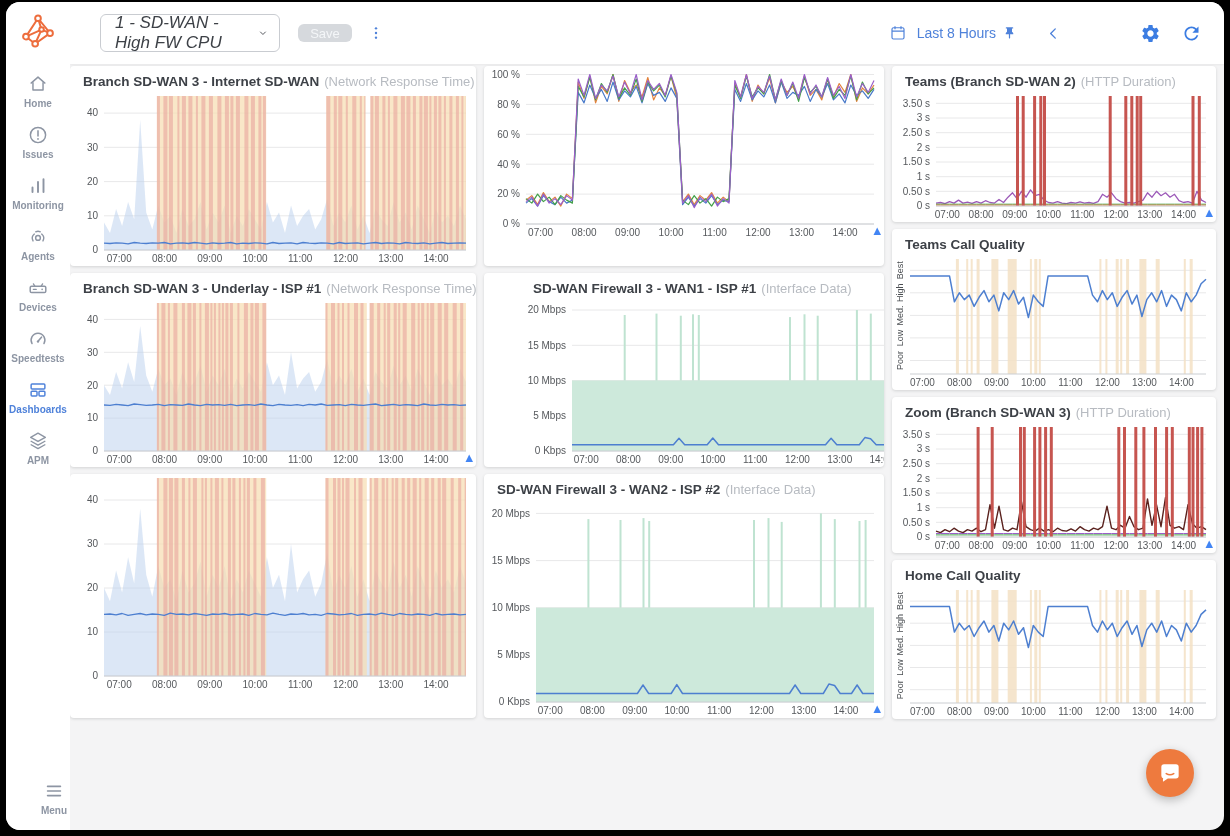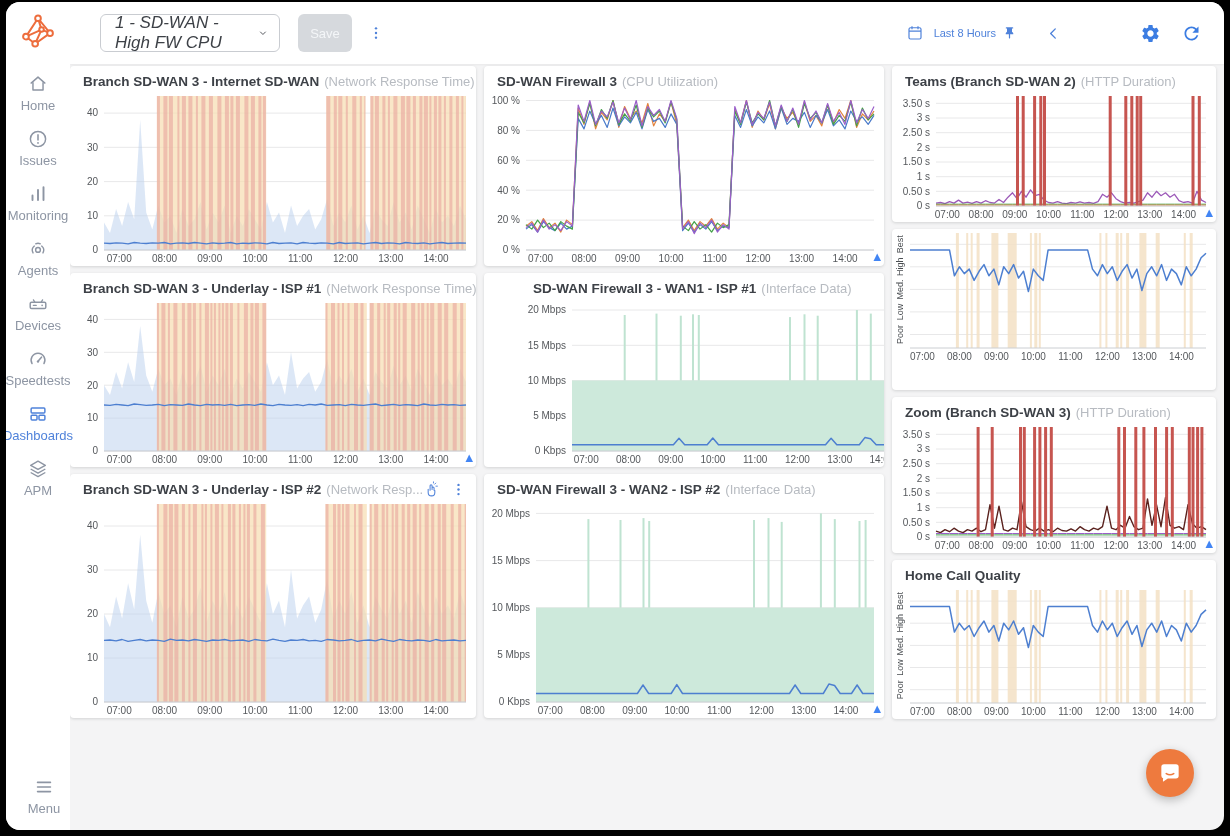--- a/index.html
+++ b/index.html
@@ -2,33 +2,33 @@
 <html><head>
 <meta charset="utf-8">
 <style>
   * { box-sizing: border-box; margin: 0; padding: 0; }
   html,body { width:1230px; height:836px; background:#000; font-family:"Liberation Sans", sans-serif; overflow:hidden; }
   .window { position:absolute; left:6px; top:2px; width:1218px; height:828px; background:#f4f4f5; border-radius:14px; overflow:hidden; display:flex; }
   .sidebar { width:64px; background:#fff; position:relative; display:flex; flex-direction:column; align-items:center; flex-shrink:0; z-index:3; }
   .logo-box { padding:12px 0 6px 0; }
   .nav-item { display:flex; flex-direction:column; align-items:center; margin-top:15px; cursor:pointer; }
   .nav-item svg { width:22px; height:22px; }
-  .nav-label { font-size:13px; color:#8d95a3; margin-top:3px; }
+  .nav-label { font-size:10px; color:#8d95a3; margin-top:3px;font-weight:bold; }
   .nav-item.active .nav-label { color:#4f82da; }
-  .menu-item { position:absolute; bottom:14px; left:6px; width:64px; display:flex; flex-direction:column; align-items:center; cursor:pointer; }
+  .menu-item { position:absolute; bottom:14px; left:16px; width:64px; display:flex; flex-direction:column; align-items:center; cursor:pointer; }
   .menu-item svg { width:22px; height:22px; }
   .main { flex:1; display:flex; flex-direction:column; }
   .topbar { height:62px; background:#fff; display:flex; align-items:center; padding:0 22px 0 30px; flex-shrink:0; box-shadow:0 1px 2px rgba(0,0,0,0.05); position:relative; z-index:2; }
   .dash-select { display:flex; align-items:center; justify-content:space-between; width:180px; height:38px; border:1px solid #c9ccd1; border-radius:6px; padding:0 10px 0 14px; background:#fff; cursor:pointer; }
   .dash-select-label { font-size:17px; color:#3d4147;font-style:italic; }
-  .save-btn { margin-left:18px; width:54px; height:38px; background:#d6d9dd; color:#f4f6f8; border:none; border-radius:6px; font-size:13px; font-family:inherit; }
+  .save-btn { margin-left:18px; width:54px; height:18px; background:#d6d9dd; color:#f4f6f8; border:none; border-radius:6px; font-size:13px; font-family:inherit; }
   .kebab { margin-left:16px; cursor:pointer; display:flex; align-items:center; }
   .topbar-spacer { flex:1; }
   .tb-ico { display:flex; align-items:center; cursor:pointer; }
-  .time-range { font-size:11px; color:#4f82da; margin:0 6px 0 10px; cursor:pointer; }
+  .time-range { font-size:14px; color:#4f82da; margin:0 6px 0 10px; cursor:pointer; }
   .chev-left { margin-left:28px; }
   .gear { margin-left:78px; }
   .refresh { margin-left:20px; }
   .content { flex:1; display:flex; gap:8px; padding:2px 8px 8px 0; overflow:hidden; }
   .col { display:flex; flex-direction:column; gap:7px; }
   .col1 { width:406px; }
   .col2 { width:400px; }
   .col3 { width:324px; }
   .chart-card { background:#fff; border-radius:4px; box-shadow:0 1px 3px rgba(60,64,67,0.18); display:flex; flex-direction:column; overflow:hidden; flex-shrink:0; }
   .chart-header { display:flex; align-items:center; padding:6px 10px 2px 13px; height:26px; flex-shrink:0; }
@@ -325,40 +325,20 @@
                 <text x="185.0" y="164" text-anchor="middle" font-size="10" fill="#55585c">10:00</text>
                 <text x="230.2" y="164" text-anchor="middle" font-size="10" fill="#55585c">11:00</text>
                 <text x="275.5" y="164" text-anchor="middle" font-size="10" fill="#55585c">12:00</text>
                 <text x="320.7" y="164" text-anchor="middle" font-size="10" fill="#55585c">13:00</text>
                 <text x="366.0" y="164" text-anchor="middle" font-size="10" fill="#55585c">14:00</text>
                 <polygon points="395.5,163 403,163 399.2,155.5" fill="#4285f4"></polygon>
               </svg>
             </div>
           </div>
           <div class="chart-card" style="height: 244px;">
-            <div class="chart-header">
-              <span class="chart-title">Branch SD-WAN 3 - Underlay - ISP #2</span>
-              <span class="chart-subtitle">(Network Resp...</span>
-              <span class="chart-actions">
-                <svg viewBox="0 0 24 24">
-                  <path d="M10 13V6.7a1.4 1.4 0 0 1 2.8 0V12m0-2.2a1.4 1.4 0 0 1 2.8 0V13m-8.3-1.2v4.4c0 2.9 2 4.8 4.8 4.8s4.6-1.9 4.6-4.8v-2.7" stroke="#4f82da" fill="none" stroke-width="1.5" stroke-linecap="round" stroke-linejoin="round"></path>
-                  <path d="M16.5 4.5 18 3M18.3 7.3h2M14.8 2.8V1.2" stroke="#4f82da" stroke-width="1.3" stroke-linecap="round"></path>
-                </svg>
-                <svg viewBox="0 0 24 24">
-                  <g fill="#4f82da">
-                    <circle cx="12" cy="5.5" r="1.7"></circle>
-                    <circle cx="12" cy="12" r="1.7"></circle>
-                    <circle cx="12" cy="18.5" r="1.7"></circle>
-                  </g>
-                </svg>
-                <svg viewBox="0 0 24 24">
-                  <path d="M6 6l12 12M18 6 6 18" stroke="#4f82da" stroke-width="2.1" stroke-linecap="round"></path>
-                </svg>
-              </span>
-            </div>
             <div class="chart-body">
               <svg width="406" height="218">
                 <line x1="34" y1="202.0" x2="396" y2="202.0" stroke="#e8e8e9" stroke-width="1"></line>
                 <line x1="34" y1="158.0" x2="396" y2="158.0" stroke="#e8e8e9" stroke-width="1"></line>
                 <line x1="34" y1="114.0" x2="396" y2="114.0" stroke="#e8e8e9" stroke-width="1"></line>
                 <line x1="34" y1="70.0" x2="396" y2="70.0" stroke="#e8e8e9" stroke-width="1"></line>
                 <line x1="34" y1="26.0" x2="396" y2="26.0" stroke="#e8e8e9" stroke-width="1"></line>
                 <polygon points="34,202 34.0,114.0 40.0,127.2 46.1,96.4 52.1,118.4 58.1,83.2 64.2,109.6 70.2,34.8 76.2,100.8 82.3,122.8 88.3,92.0 94.3,114.0 100.4,105.2 106.4,127.2 112.4,96.4 118.5,118.4 124.5,109.6 130.5,87.6 136.6,122.8 142.6,100.8 148.6,114.0 154.7,92.0 160.7,127.2 166.7,105.2 172.8,118.4 178.8,96.4 184.8,109.6 190.9,122.8 196.9,83.2 202.9,114.0 209.0,100.8 215.0,127.2 221.0,70.0 227.1,118.4 233.1,105.2 239.1,96.4 245.2,122.8 251.2,109.6 257.2,78.8 263.3,118.4 269.3,100.8 275.3,114.0 281.4,92.0 287.4,122.8 293.4,105.2 299.5,127.2 305.5,96.4 311.5,109.6 317.6,118.4 323.6,87.6 329.6,114.0 335.7,100.8 341.7,122.8 347.7,92.0 353.8,109.6 359.8,127.2 365.8,96.4 371.9,114.0 377.9,105.2 383.9,118.4 390.0,92.0 396.0,109.6 396,202" fill="#b9cfee" opacity="0.5"></polygon>
                 <rect x="86.9" y="4" width="109.3" height="198" fill="#f6ddb0" opacity="0.7"></rect>
                 <rect x="86.9" y="4" width="2.0" height="198" fill="#e9a79e" opacity="0.62"></rect>
@@ -420,24 +400,20 @@
                 <text x="230.2" y="214" text-anchor="middle" font-size="10" fill="#55585c">11:00</text>
                 <text x="275.5" y="214" text-anchor="middle" font-size="10" fill="#55585c">12:00</text>
                 <text x="320.7" y="214" text-anchor="middle" font-size="10" fill="#55585c">13:00</text>
                 <text x="366.0" y="214" text-anchor="middle" font-size="10" fill="#55585c">14:00</text>
               </svg>
             </div>
           </div>
         </div>
       <div class="col col2" id="col-2">
           <div class="chart-card" style="height: 200px;">
-            <div class="chart-header">
-              <span class="chart-title">SD-WAN Firewall 3</span>
-              <span class="chart-subtitle">(CPU Utilization)</span>
-            </div>
             <div class="chart-body">
               <svg width="400" height="174">
                 <line x1="42" y1="158.0" x2="390" y2="158.0" stroke="#e8e8e9" stroke-width="1"></line>
                 <line x1="42" y1="128.1" x2="390" y2="128.1" stroke="#e8e8e9" stroke-width="1"></line>
                 <line x1="42" y1="98.2" x2="390" y2="98.2" stroke="#e8e8e9" stroke-width="1"></line>
                 <line x1="42" y1="68.3" x2="390" y2="68.3" stroke="#e8e8e9" stroke-width="1"></line>
                 <line x1="42" y1="38.4" x2="390" y2="38.4" stroke="#e8e8e9" stroke-width="1"></line>
                 <line x1="42" y1="8.5" x2="390" y2="8.5" stroke="#e8e8e9" stroke-width="1"></line>
                 <polyline points="42.0,134.1 47.8,129.6 53.6,138.6 59.4,126.6 65.2,135.6 71.0,131.1 76.8,140.1 82.6,128.1 88.4,132.6 94.2,16.0 100.0,32.4 105.8,10.0 111.6,36.9 117.4,20.4 123.2,27.9 129.0,8.5 134.8,35.4 140.6,14.5 146.4,26.4 152.2,19.0 158.0,30.9 163.8,11.5 169.6,33.9 175.4,21.9 181.2,29.4 187.0,10.0 192.8,32.4 198.6,135.6 204.4,128.1 210.2,138.6 216.0,129.6 221.8,134.1 227.6,126.6 233.4,137.1 239.2,131.1 245.0,135.6 250.8,17.5 256.6,30.9 262.4,8.5 268.2,35.4 274.0,19.0 279.8,27.9 285.6,11.5 291.4,36.9 297.2,16.0 303.0,26.4 308.8,20.4 314.6,32.4 320.4,10.0 326.2,29.4 332.0,23.4 337.8,33.9 343.6,13.0 349.4,30.9 355.2,17.5 361.0,26.4 366.8,8.5 372.6,35.4 378.4,21.9 384.2,27.9 390.0,19.0 " fill="none" stroke="#e2823d" stroke-width="1.2" stroke-linejoin="round"></polyline>
                 <polyline points="42.0,137.1 47.8,132.6 53.6,140.1 59.4,129.6 65.2,135.6 71.0,138.6 76.8,131.1 82.6,137.1 88.4,134.1 94.2,26.4 100.0,36.9 105.8,19.0 111.6,32.4 117.4,23.4 123.2,35.4 129.0,16.0 134.8,33.9 140.6,24.9 146.4,30.9 152.2,20.4 158.0,36.9 163.8,17.5 169.6,29.4 175.4,26.4 181.2,35.4 187.0,21.9 192.8,32.4 198.6,138.6 204.4,131.1 210.2,140.1 216.0,132.6 221.8,137.1 227.6,129.6 233.4,138.6 239.2,134.1 245.0,135.6 250.8,23.4 256.6,35.4 262.4,17.5 268.2,33.9 274.0,24.9 279.8,30.9 285.6,19.0 291.4,36.9 297.2,16.0 303.0,32.4 308.8,26.4 314.6,29.4 320.4,20.4 326.2,35.4 332.0,23.4 337.8,30.9 343.6,17.5 349.4,33.9 355.2,27.9 361.0,36.9 366.8,19.0 372.6,29.4 378.4,24.9 384.2,32.4 390.0,23.4 " fill="none" stroke="#4879c9" stroke-width="1.2" stroke-linejoin="round"></polyline>
@@ -595,20 +571,23 @@
                 <text x="156.6" y="126" text-anchor="middle" font-size="10" fill="#55585c">10:00</text>
                 <text x="190.3" y="126" text-anchor="middle" font-size="10" fill="#55585c">11:00</text>
                 <text x="224.1" y="126" text-anchor="middle" font-size="10" fill="#55585c">12:00</text>
                 <text x="257.8" y="126" text-anchor="middle" font-size="10" fill="#55585c">13:00</text>
                 <text x="291.6" y="126" text-anchor="middle" font-size="10" fill="#55585c">14:00</text>
                 <polygon points="313.5,125 321,125 317.2,117.5" fill="#4285f4"></polygon>
               </svg>
             </div>
           </div>
           <div class="chart-card" style="height: 161px;">
+            <div class="chart-header">
+              <span class="chart-title">Teams Call Quality</span>
+            </div>
             <div class="chart-body">
               <svg width="324" height="135">
                 <line x1="18" y1="105.5" x2="314" y2="105.5" stroke="#e8e8e9" stroke-width="1"></line>
                 <line x1="18" y1="82.9" x2="314" y2="82.9" stroke="#e8e8e9" stroke-width="1"></line>
                 <line x1="18" y1="60.4" x2="314" y2="60.4" stroke="#e8e8e9" stroke-width="1"></line>
                 <line x1="18" y1="37.8" x2="314" y2="37.8" stroke="#e8e8e9" stroke-width="1"></line>
                 <line x1="18" y1="15.3" x2="314" y2="15.3" stroke="#e8e8e9" stroke-width="1"></line>
                 <rect x="63.9" y="4" width="3" height="115" fill="#f3e1c4" opacity="0.85"></rect>
                 <rect x="74.2" y="4" width="2" height="115" fill="#f3e1c4" opacity="0.85"></rect>
                 <rect x="78.7" y="4" width="2" height="115" fill="#f3e1c4" opacity="0.85"></rect>

